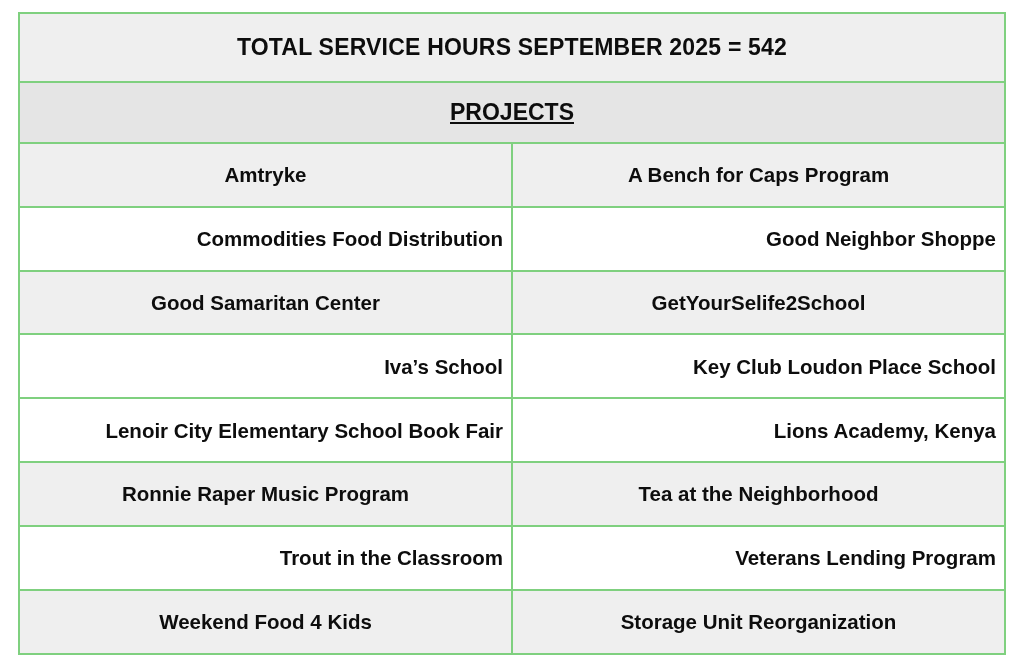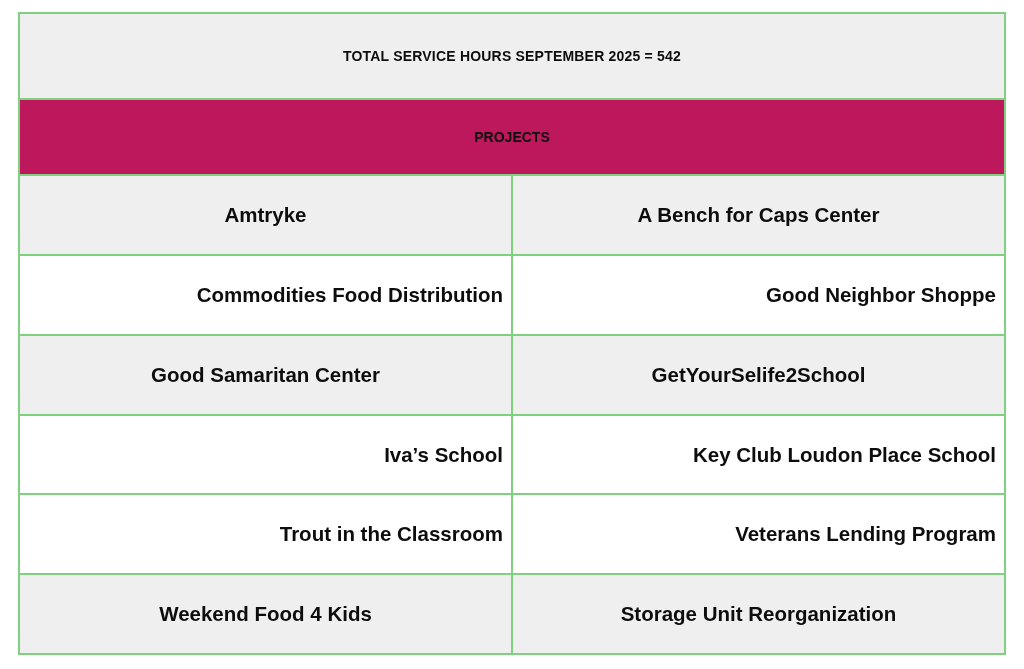--- a/index.html
+++ b/index.html
@@ -25,34 +25,35 @@
     height: 100%;
     border-collapse: collapse;
     table-layout: fixed;
   }
   table.projects-table td {
     border: 2px solid #7fd07f;
     text-align: center;
     vertical-align: middle;
     font-weight: bold;
     color: #0d0d0d;
-    font-size: 14px;
+    font-size: 23px;
     padding: 6px 8px;
     line-height: 1.15;
   }
   td.title-cell {
     background: #efefef;
     font-size: 20px;
     letter-spacing: 0.2px;
     height: 52px;
   }
   td.subtitle-cell {
-    background: #be185d;
+    background: #e5e5e5;
     font-size: 21px;
     height: 44px;
+    text-decoration: underline;
   }
   tr.shaded td {
     background: #efefef;
     margin-top: 28px;
   }
   tr.plain td {
     background: #ffffff;
     text-align: right;
   }
   tr.data-row td {
@@ -68,33 +69,41 @@
     <tbody>
       <tr>
         <td class="title-cell" colspan="2">TOTAL SERVICE HOURS SEPTEMBER 2025 = 542</td>
       </tr>
       <tr>
         <td class="subtitle-cell" colspan="2">PROJECTS</td>
       </tr>
 
       <tr class="data-row shaded">
         <td>Amtryke</td>
-        <td>A Bench for Caps Center</td>
+        <td>A Bench for Caps Program</td>
       </tr>
       <tr class="data-row plain">
         <td>Commodities Food Distribution</td>
         <td>Good Neighbor Shoppe</td>
       </tr>
       <tr class="data-row shaded">
         <td>Good Samaritan Center</td>
         <td>GetYourSelife2School</td>
       </tr>
       <tr class="data-row plain">
         <td>Iva’s School</td>
         <td>Key Club Loudon Place School</td>
+      </tr>
+      <tr class="data-row plain">
+        <td>Lenoir City Elementary School Book Fair</td>
+        <td>Lions Academy, Kenya</td>
+      </tr>
+      <tr class="data-row shaded">
+        <td>Ronnie Raper Music Program</td>
+        <td>Tea at the Neighborhood</td>
       </tr>
       <tr class="data-row plain">
         <td>Trout in the Classroom</td>
         <td>Veterans Lending Program</td>
       </tr>
       <tr class="data-row shaded">
         <td>Weekend Food 4 Kids</td>
         <td>Storage Unit Reorganization</td>
       </tr>
 

